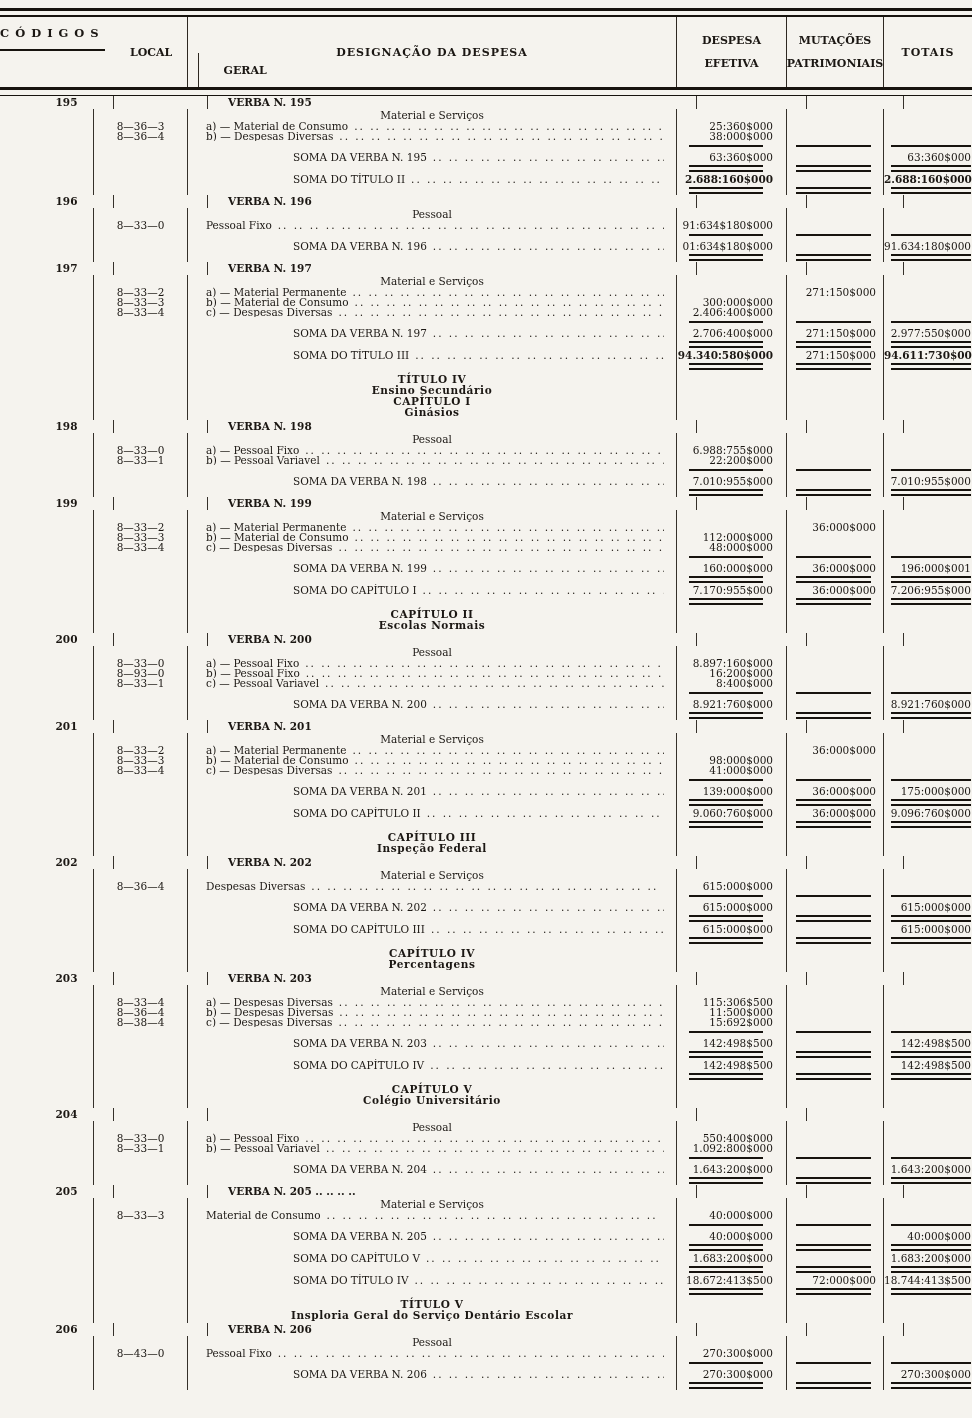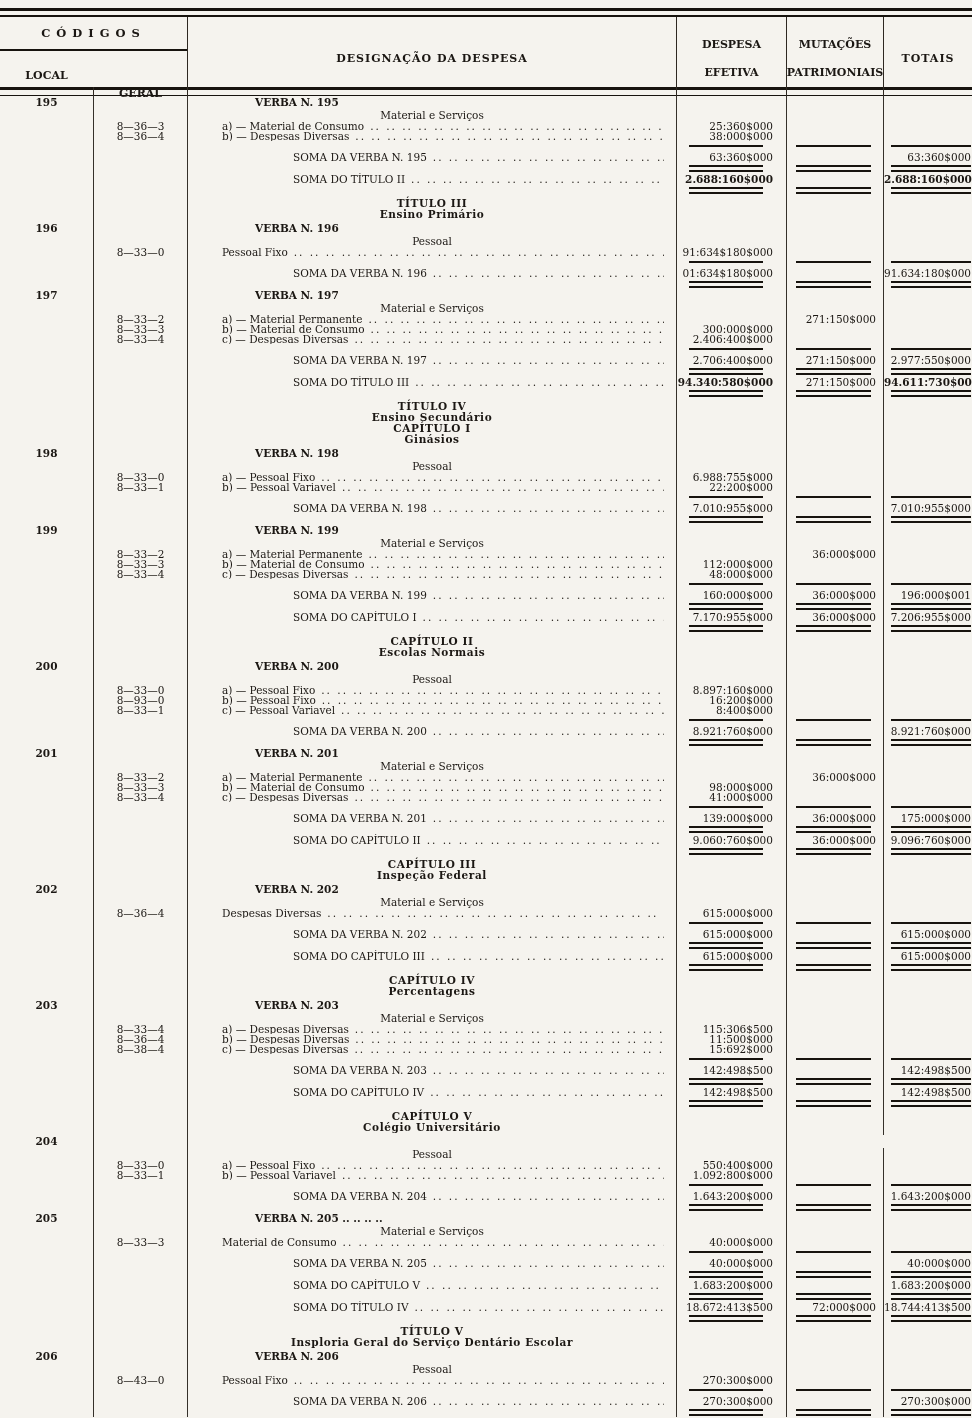--- a/index.html
+++ b/index.html
@@ -11,44 +11,44 @@
     -webkit-font-smoothing:antialiased;
   }
   
   .grid{display:grid;grid-template-columns:93px 94px 489px 110px 97px 89px;}
   
   .rule-top{margin-top:8px;height:4px;border-top:3px solid #17130e;border-bottom:2px solid #17130e;}
   .rule-head-bottom{height:5px;border-top:3px solid #17130e;border-bottom:1px solid #17130e;}
   
   .thead{height:70px;}
   .th{display:flex;align-items:center;justify-content:center;font-weight:bold;font-size:11px;}
-  .codes-box{grid-column:1/3;display:flex;flex-direction:column;}
+  .codes-box{grid-column:1/3;display:flex;}
   .codes-title{height:32px;display:flex;align-items:center;justify-content:center;
     font-weight:bold;font-size:11.5px;letter-spacing:6px;border-bottom:2px solid #17130e;}
   .codes-split{flex:1;display:grid;grid-template-columns:93px 94px;}
   .codes-split .th+ .th{border-left:1px solid #2e2821;margin-top:36px;}
   .col-l{border-left:1px solid #2e2821;}
   .two-line{flex-direction:column;justify-content:space-evenly;padding:6px 0;}
   .ls1{letter-spacing:1px;}
   
   .row>div{border-left:1px solid #35302a;}
   .row>div:first-child{border-left:none;}
   .cl{font-size:10.5px;font-weight:bold;text-align:center;}
   .cg{font-size:10.5px;text-align:center;}
   .cd{overflow:hidden;}
   .c4,.c5,.c6{font-size:10.5px;text-align:right;white-space:nowrap;overflow:hidden;}
   .c4{padding-right:13px;}
   .c5{padding-right:7px;}
   .c6{padding-right:1px;}
-  .r-verba{min-height:13px;line-height:13px;}
-  .r-verba .cd{padding-left:67px;font-weight:bold;font-size:10.5px;white-space:nowrap;}
+  .r-verba{min-height:13px;line-height:13px;margin-left:20px;}
+  .r-verba .cd{padding-left:20px;font-weight:bold;font-size:10.5px;white-space:nowrap;}
   .r-center{min-height:12px;line-height:12px;}
   .r-center .cd{text-align:center;font-size:10.5px;}
   .r-item{min-height:10px;line-height:10px;font-size:10.5px;}
-  .r-item .cd{display:flex;padding-left:34px;}
+  .r-item .cd{display:flex;padding-left:18px;}
   .r-item .lbl{white-space:nowrap;}
   .r-soma{min-height:12px;line-height:12px;font-size:10.5px;}
   .r-soma .cd{display:flex;padding-left:105px;}
   .r-soma .lbl{white-space:nowrap;}
   .r-soma.bold .lbl,.r-soma.bold .c4v{font-weight:normal;}
   .leader{flex:1;overflow:hidden;white-space:nowrap;letter-spacing:2px;margin:0 12px 0 6px;color:#241f19;}
   .r-title{}
   .r-title .cd{text-align:center;font-weight:bold;padding:3px 0 2px 0;}
   .r-title .tl{font-size:10.5px;line-height:11px;letter-spacing:0.6px;white-space:nowrap;}
   
@@ -212,31 +212,20 @@
             <div class="ln"></div>
           </div>
         </div>
         <div class="c6">
           <div class="lnwrap">
             <div class="ln"></div>
             <div class="ln"></div>
           </div>
         </div>
       </div>
-      <div class="grid row r-title">
-        <div class="cl"></div>
-        <div class="cg"></div>
-        <div class="cd">
-          <div class="tl">TÍTULO III</div>
-          <div class="tl">Ensino Primário</div>
-        </div>
-        <div class="c4"></div>
-        <div class="c5"></div>
-        <div class="c6"></div>
-      </div>
       <div class="grid row r-verba">
         <div class="cl">196</div>
         <div class="cg"></div>
         <div class="cd">
           <div>VERBA N. 196</div>
         </div>
         <div class="c4"></div>
         <div class="c5"></div>
         <div class="c6"></div>
       </div>

